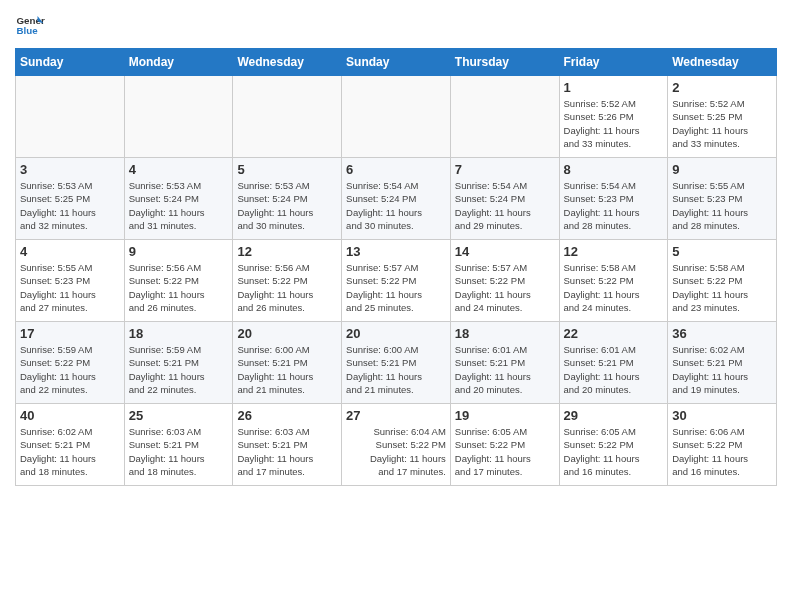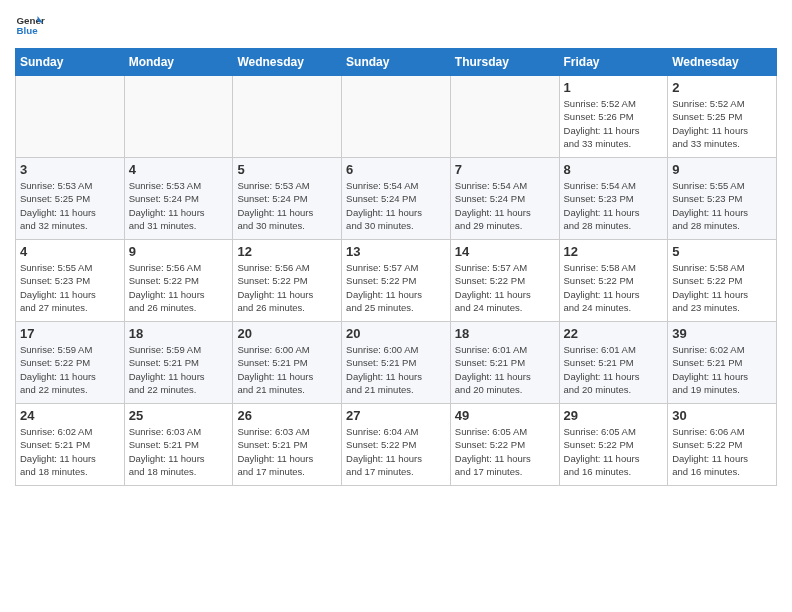--- a/index.html
+++ b/index.html
@@ -277,30 +277,30 @@
 and 20 minutes.</div>
         </td>
         <td class="has-data">
           <span class="day-number">22</span>
           <div class="day-info" style="white-space: pre-line;">Sunrise: 6:01 AM
 Sunset: 5:21 PM
 Daylight: 11 hours
 and 20 minutes.</div>
         </td>
         <td class="has-data">
-          <span class="day-number">39</span>
+          <span class="day-number">36</span>
           <div class="day-info" style="white-space: pre-line;">Sunrise: 6:02 AM
 Sunset: 5:21 PM
 Daylight: 11 hours
 and 19 minutes.</div>
         </td>
       </tr>
       <tr>
         <td class="has-data">
-          <span class="day-number">24</span>
+          <span class="day-number">40</span>
           <div class="day-info" style="white-space: pre-line;">Sunrise: 6:02 AM
 Sunset: 5:21 PM
 Daylight: 11 hours
 and 18 minutes.</div>
         </td>
         <td class="has-data">
           <span class="day-number">25</span>
           <div class="day-info" style="white-space: pre-line;">Sunrise: 6:03 AM
 Sunset: 5:21 PM
 Daylight: 11 hours
@@ -308,27 +308,27 @@
         </td>
         <td class="has-data">
           <span class="day-number">26</span>
           <div class="day-info" style="white-space: pre-line;">Sunrise: 6:03 AM
 Sunset: 5:21 PM
 Daylight: 11 hours
 and 17 minutes.</div>
         </td>
         <td class="has-data">
           <span class="day-number">27</span>
-          <div class="day-info" style="white-space: pre-line;">Sunrise: 6:04 AM
+          <div class="day-info" style="white-space: pre-line; text-align: right;">Sunrise: 6:04 AM
 Sunset: 5:22 PM
 Daylight: 11 hours
 and 17 minutes.</div>
         </td>
         <td class="has-data">
-          <span class="day-number">49</span>
+          <span class="day-number">19</span>
           <div class="day-info" style="white-space: pre-line;">Sunrise: 6:05 AM
 Sunset: 5:22 PM
 Daylight: 11 hours
 and 17 minutes.</div>
         </td>
         <td class="has-data">
           <span class="day-number">29</span>
           <div class="day-info" style="white-space: pre-line;">Sunrise: 6:05 AM
 Sunset: 5:22 PM
 Daylight: 11 hours

